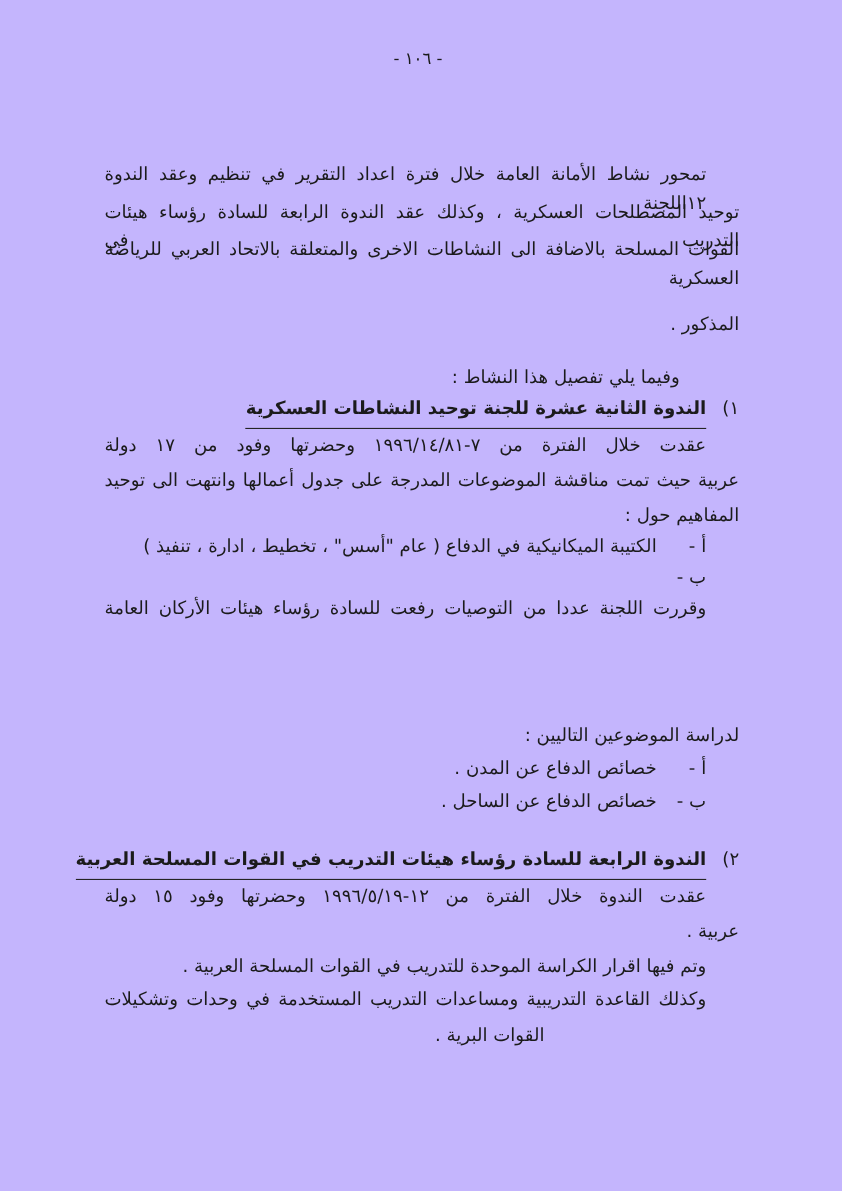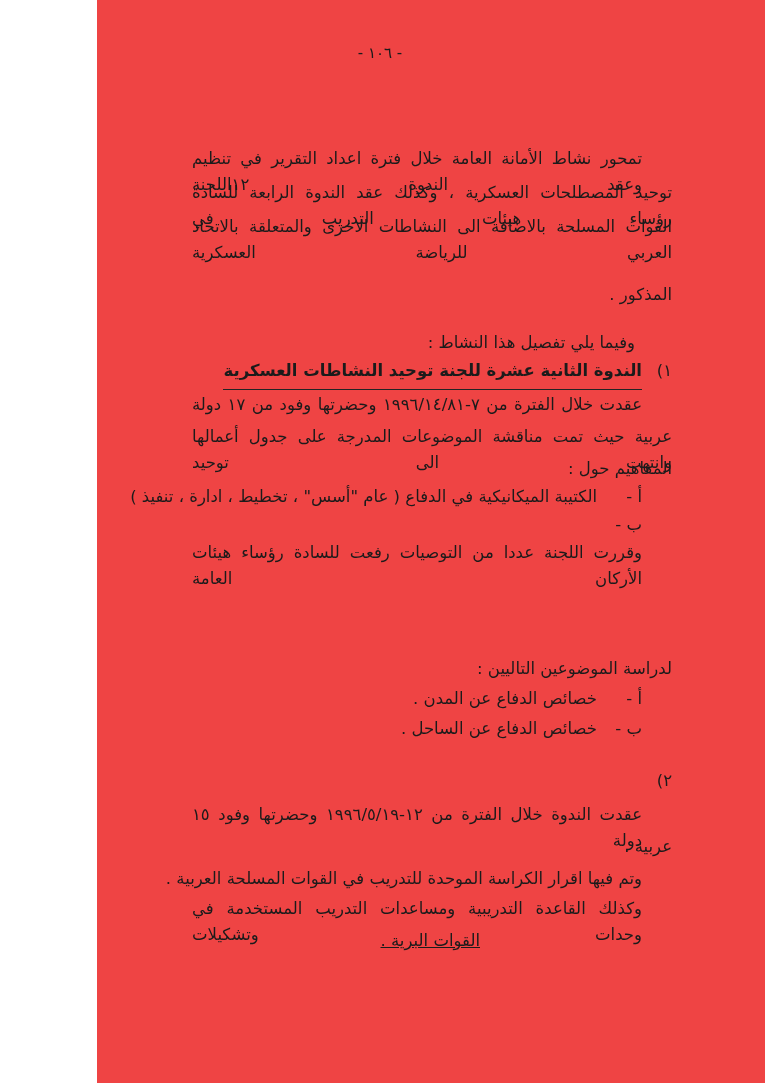--- a/index.html
+++ b/index.html
@@ -2,23 +2,23 @@
 <html lang="ar" dir="rtl"><head>
 <meta charset="utf-8">
 <style>
   html, body {
     margin: 0;
     padding: 0;
     background: #ffffff;
   }
   .page {
     position: relative;
-    width: 668px;
+    width: 765px;
     height: 1083px;
-    background: #ef4444;
+    background: #c4b5fd;
     overflow: hidden;
     direction: rtl;
     font-family: "DejaVu Sans", sans-serif;
     color: #1b1b1b;
   }
   .line {
     position: absolute;
     font-size: 16.5px;
     line-height: 26px;
     white-space: nowrap;
@@ -50,21 +50,21 @@
 
 <div class="page">
 
   <div class="line pagenum" style="top:40px; right:315px;">- ١٠٦ -</div>
 
   <div class="line just" style="top:146px; right:123px; left:95px;">تمحور نشاط الأمانة العامة خلال فترة اعداد التقرير في تنظيم وعقد الندوة ١٢اللجنة</div>
   <div class="line just" style="top:180px; right:93px; left:95px;">توحيد المصطلحات العسكرية ، وكذلك عقد الندوة الرابعة للسادة رؤساء هيئات التدريب في</div>
   <div class="line just" style="top:214px; right:93px; left:95px;">القوات المسلحة بالاضافة الى النشاطات الاخرى والمتعلقة بالاتحاد العربي للرياضة العسكرية</div>
   <div class="line" style="top:282px; right:93px;">المذكور .</div>
 
-  <div class="line" style="top:330px; right:130px;">وفيما يلي تفصيل هذا النشاط :</div>
+  <div class="line" style="top:330px; right:147px;">وفيما يلي تفصيل هذا النشاط :</div>
 
   <div class="line sec-marker" style="top:358px; right:93px;">١)</div>
   <div class="line sec-title" style="top:358px; right:123px;">الندوة الثانية عشرة للجنة توحيد النشاطات العسكرية</div>
 
   <div class="line just" style="top:392px; right:123px; left:95px;">عقدت خلال الفترة من ٧-١٩٩٦/١٤/٨١ وحضرتها وفود من ١٧ دولة</div>
   <div class="line just" style="top:424px; right:93px; left:95px;">عربية حيث تمت مناقشة الموضوعات المدرجة على جدول أعمالها وانتهت الى توحيد</div>
   <div class="line" style="top:456px; right:93px;">المفاهيم حول :</div>
 
   <div class="line" style="top:484px; right:123px;">أ -</div>
   <div class="line" style="top:484px; right:168px;">الكتيبة الميكانيكية في الدفاع ( عام "أسس" ، تخطيط ، ادارة ، تنفيذ )</div>
@@ -73,22 +73,23 @@
   <div class="line just" style="top:540px; right:123px; left:95px;">وقررت اللجنة عددا من التوصيات رفعت للسادة رؤساء هيئات الأركان العامة</div>
 
   <div class="line" style="top:656px; right:93px;">لدراسة الموضوعين التاليين :</div>
 
   <div class="line" style="top:686px; right:123px;">أ -</div>
   <div class="line" style="top:686px; right:168px;">خصائص الدفاع عن المدن .</div>
   <div class="line" style="top:716px; right:123px;">ب -</div>
   <div class="line" style="top:716px; right:168px;">خصائص الدفاع عن الساحل .</div>
 
   <div class="line sec-marker" style="top:768px; right:93px;">٢)</div>
+  <div class="line sec-title" style="top:768px; right:123px;">الندوة الرابعة للسادة رؤساء هيئات التدريب في القوات المسلحة العربية</div>
 
   <div class="line just" style="top:802px; right:123px; left:95px;">عقدت الندوة خلال الفترة من ١٢-١٩٩٦/٥/١٩ وحضرتها وفود ١٥ دولة</div>
   <div class="line" style="top:834px; right:93px;">عربية .</div>
 
   <div class="line" style="top:866px; right:123px;">وتم فيها اقرار الكراسة الموحدة للتدريب في القوات المسلحة العربية .</div>
 
   <div class="line just" style="top:896px; right:123px; left:95px;">وكذلك القاعدة التدريبية ومساعدات التدريب المستخدمة في وحدات وتشكيلات</div>
-  <div class="line" style="top:928px; right:285px;text-decoration:underline;">القوات البرية .</div>
+  <div class="line" style="top:928px; right:270px;">القوات البرية .</div>
 
 </div>
 
 </body></html>

